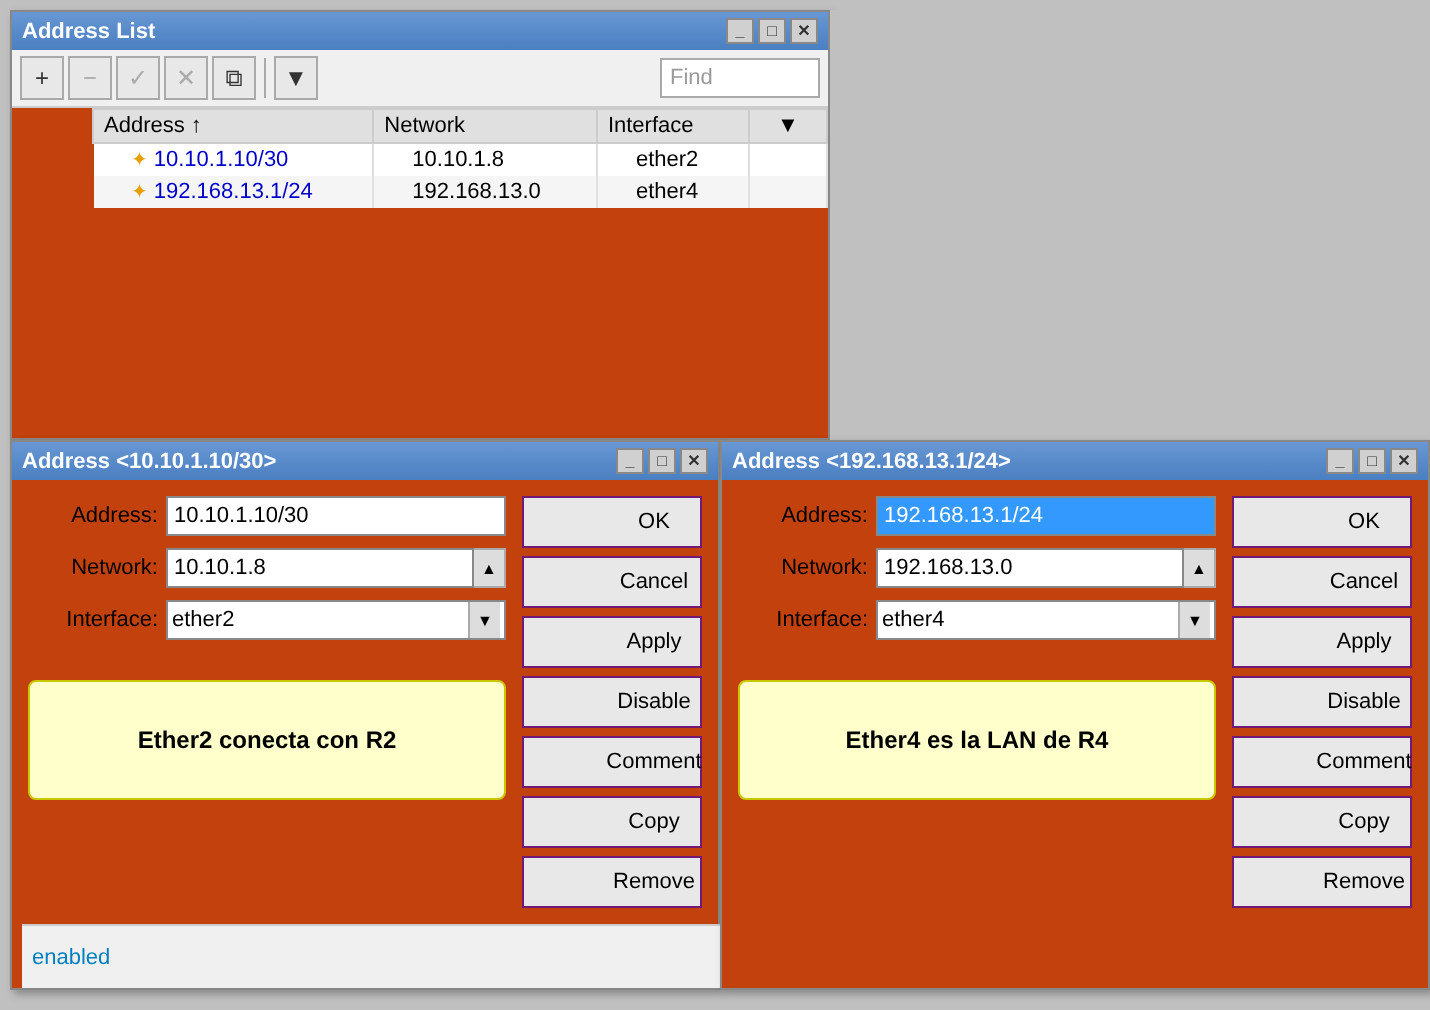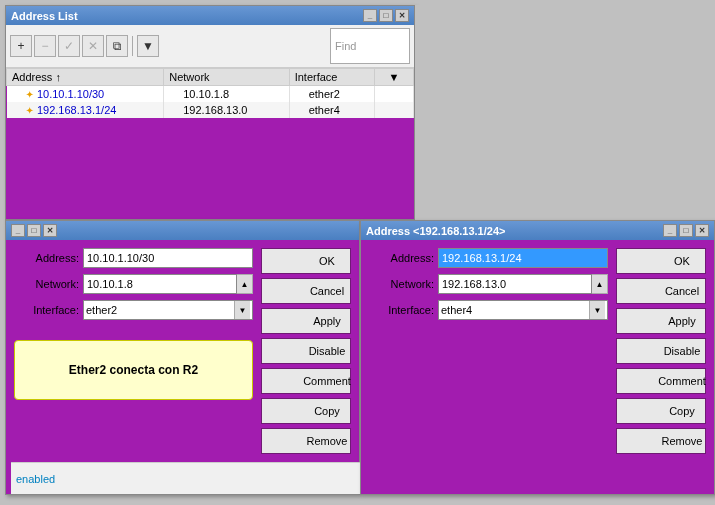--- a/index.html
+++ b/index.html
@@ -9,21 +9,21 @@
       background: #c0c0c0;
       width: 715px;
       height: 505px;
       overflow: hidden;
       position: relative;
     }
 
     
     .window {
       position: absolute;
-      background: #a21caf;
+      background: #c2410c;
       border: 1px solid #888;
       box-shadow: 2px 2px 4px rgba(0,0,0,0.3);
     }
 
     .window-titlebar {
       background: linear-gradient(to bottom, #6897d4, #4a7fc1);
       color: white;
       font-size: 11px;
       font-weight: bold;
       padding: 3px 5px;
@@ -88,21 +88,21 @@
     .toolbar-separator {
       width: 1px;
       height: 20px;
       background: #aaa;
       margin: 0 2px;
     }
 
     .find-input {
       margin-left: auto;
       width: 80px;
-      height: 36px;
+      height: 20px;
       border: 1px solid #aaa;
       background: white;
       padding: 0 4px;
       font-size: 11px;
       color: #999;
     }
 
     
     .address-table {
       width: 100%;
@@ -141,20 +141,21 @@
       color: #e8a000;
       margin-right: 3px;
       font-size: 10px;
     }
 
     .addr-blue { color: #0000cc; }
 
     .table-container {
       overflow: auto;
       height: calc(100% - 60px);
+      margin-left: 40px;
     }
 
     
     .addr-detail-window {
       width: 355px;
       height: 275px;
     }
 
     #addr-detail-1 {
       top: 220px;
@@ -367,20 +368,21 @@
         </tr>
       </tbody>
     </table>
   </div>
 </div>
 
 <div class="gray-area"></div>
 
 <div class="window addr-detail-window" id="addr-detail-1">
   <div class="window-titlebar">
+    <span>Address &lt;10.10.1.10/30&gt;</span>
     <div class="window-controls">
       <div class="window-btn">_</div>
       <div class="window-btn">□</div>
       <div class="window-btn">✕</div>
     </div>
   </div>
   <div class="detail-content">
     <div class="detail-left">
       <div class="field-row">
         <span class="field-label">Address:</span>
@@ -441,20 +443,23 @@
           <div class="network-up-btn">▲</div>
         </div>
       </div>
       <div class="field-row">
         <span class="field-label">Interface:</span>
         <div class="field-dropdown">
           <span>ether4</span>
           <div class="dropdown-arrow">▼</div>
         </div>
       </div>
+      <div class="tooltip-box">
+        <span>Ether4 es la LAN de R4</span>
+      </div>
     </div>
     <div class="detail-right">
       <div class="action-btn">OK</div>
       <div class="action-btn">Cancel</div>
       <div class="action-btn">Apply</div>
       <div class="action-btn">Disable</div>
       <div class="action-btn">Comment</div>
       <div class="action-btn">Copy</div>
       <div class="action-btn">Remove</div>
     </div>

